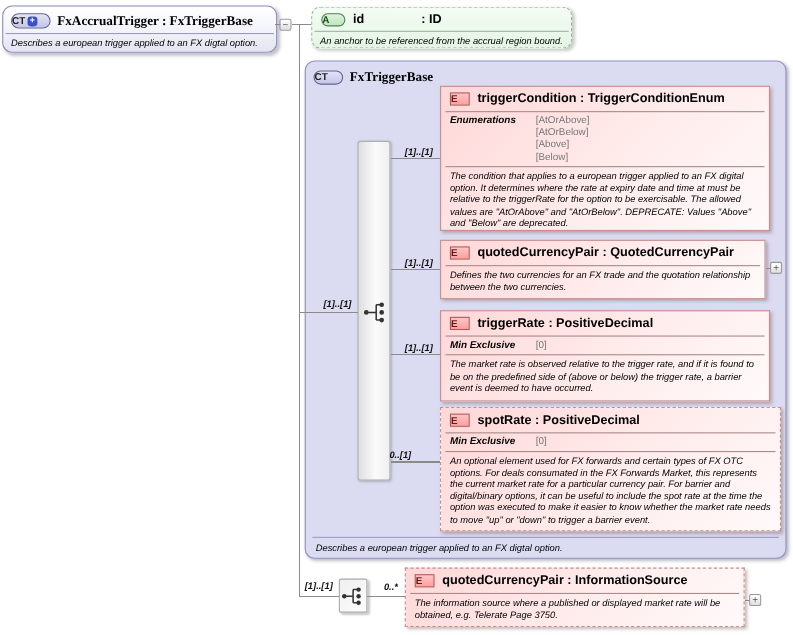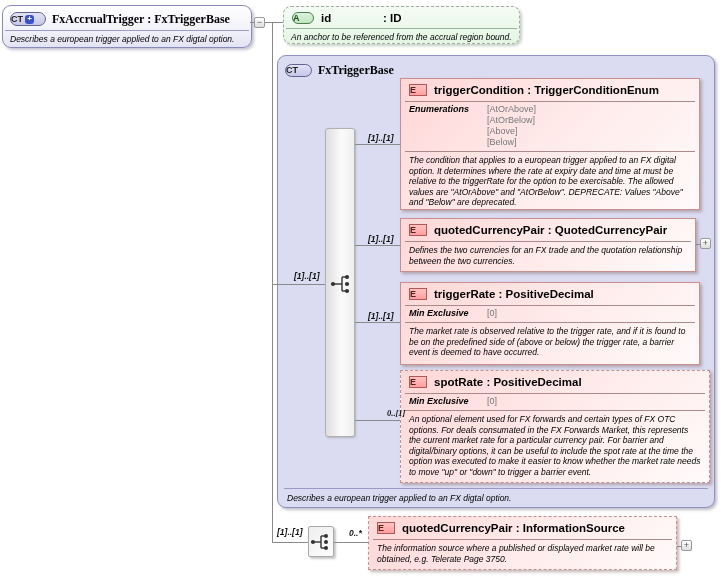--- a/index.html
+++ b/index.html
@@ -202,21 +202,21 @@
     </div>
     <div class="esep"></div>
     <div class="edesc">The information source where a published or displayed market rate will be obtained, e.g. Telerate Page 3750.</div>
   </div>
   <div class="toggle" style="left:681px;top:540px;">+</div>
 
   <div class="card" style="left:294px;top:271px;">[1]..[1]</div>
   <div class="card" style="left:368px;top:133px;">[1]..[1]</div>
   <div class="card" style="left:368px;top:234px;">[1]..[1]</div>
   <div class="card" style="left:368px;top:311px;">[1]..[1]</div>
-  <div class="card" style="left:387px;top:408px;font-family:Liberation Serif, serif;">0..[1]</div>
+  <div class="card" style="left:354px;top:408px;">0..[1]</div>
   <div class="card" style="left:277px;top:527px;">[1]..[1]</div>
   <div class="card" style="left:349px;top:528px;">0..*</div>
 
   <svg id="wires" width="721" height="577">
     <line x1="250" y1="22" x2="256" y2="22"></line>
     <line x1="265" y1="22" x2="283" y2="22"></line>
     <line x1="272" y1="22" x2="272" y2="542"></line>
     <line x1="272" y1="284" x2="325" y2="284"></line>
     <line x1="355" y1="144" x2="400" y2="144"></line>
     <line x1="355" y1="245" x2="400" y2="245"></line>

